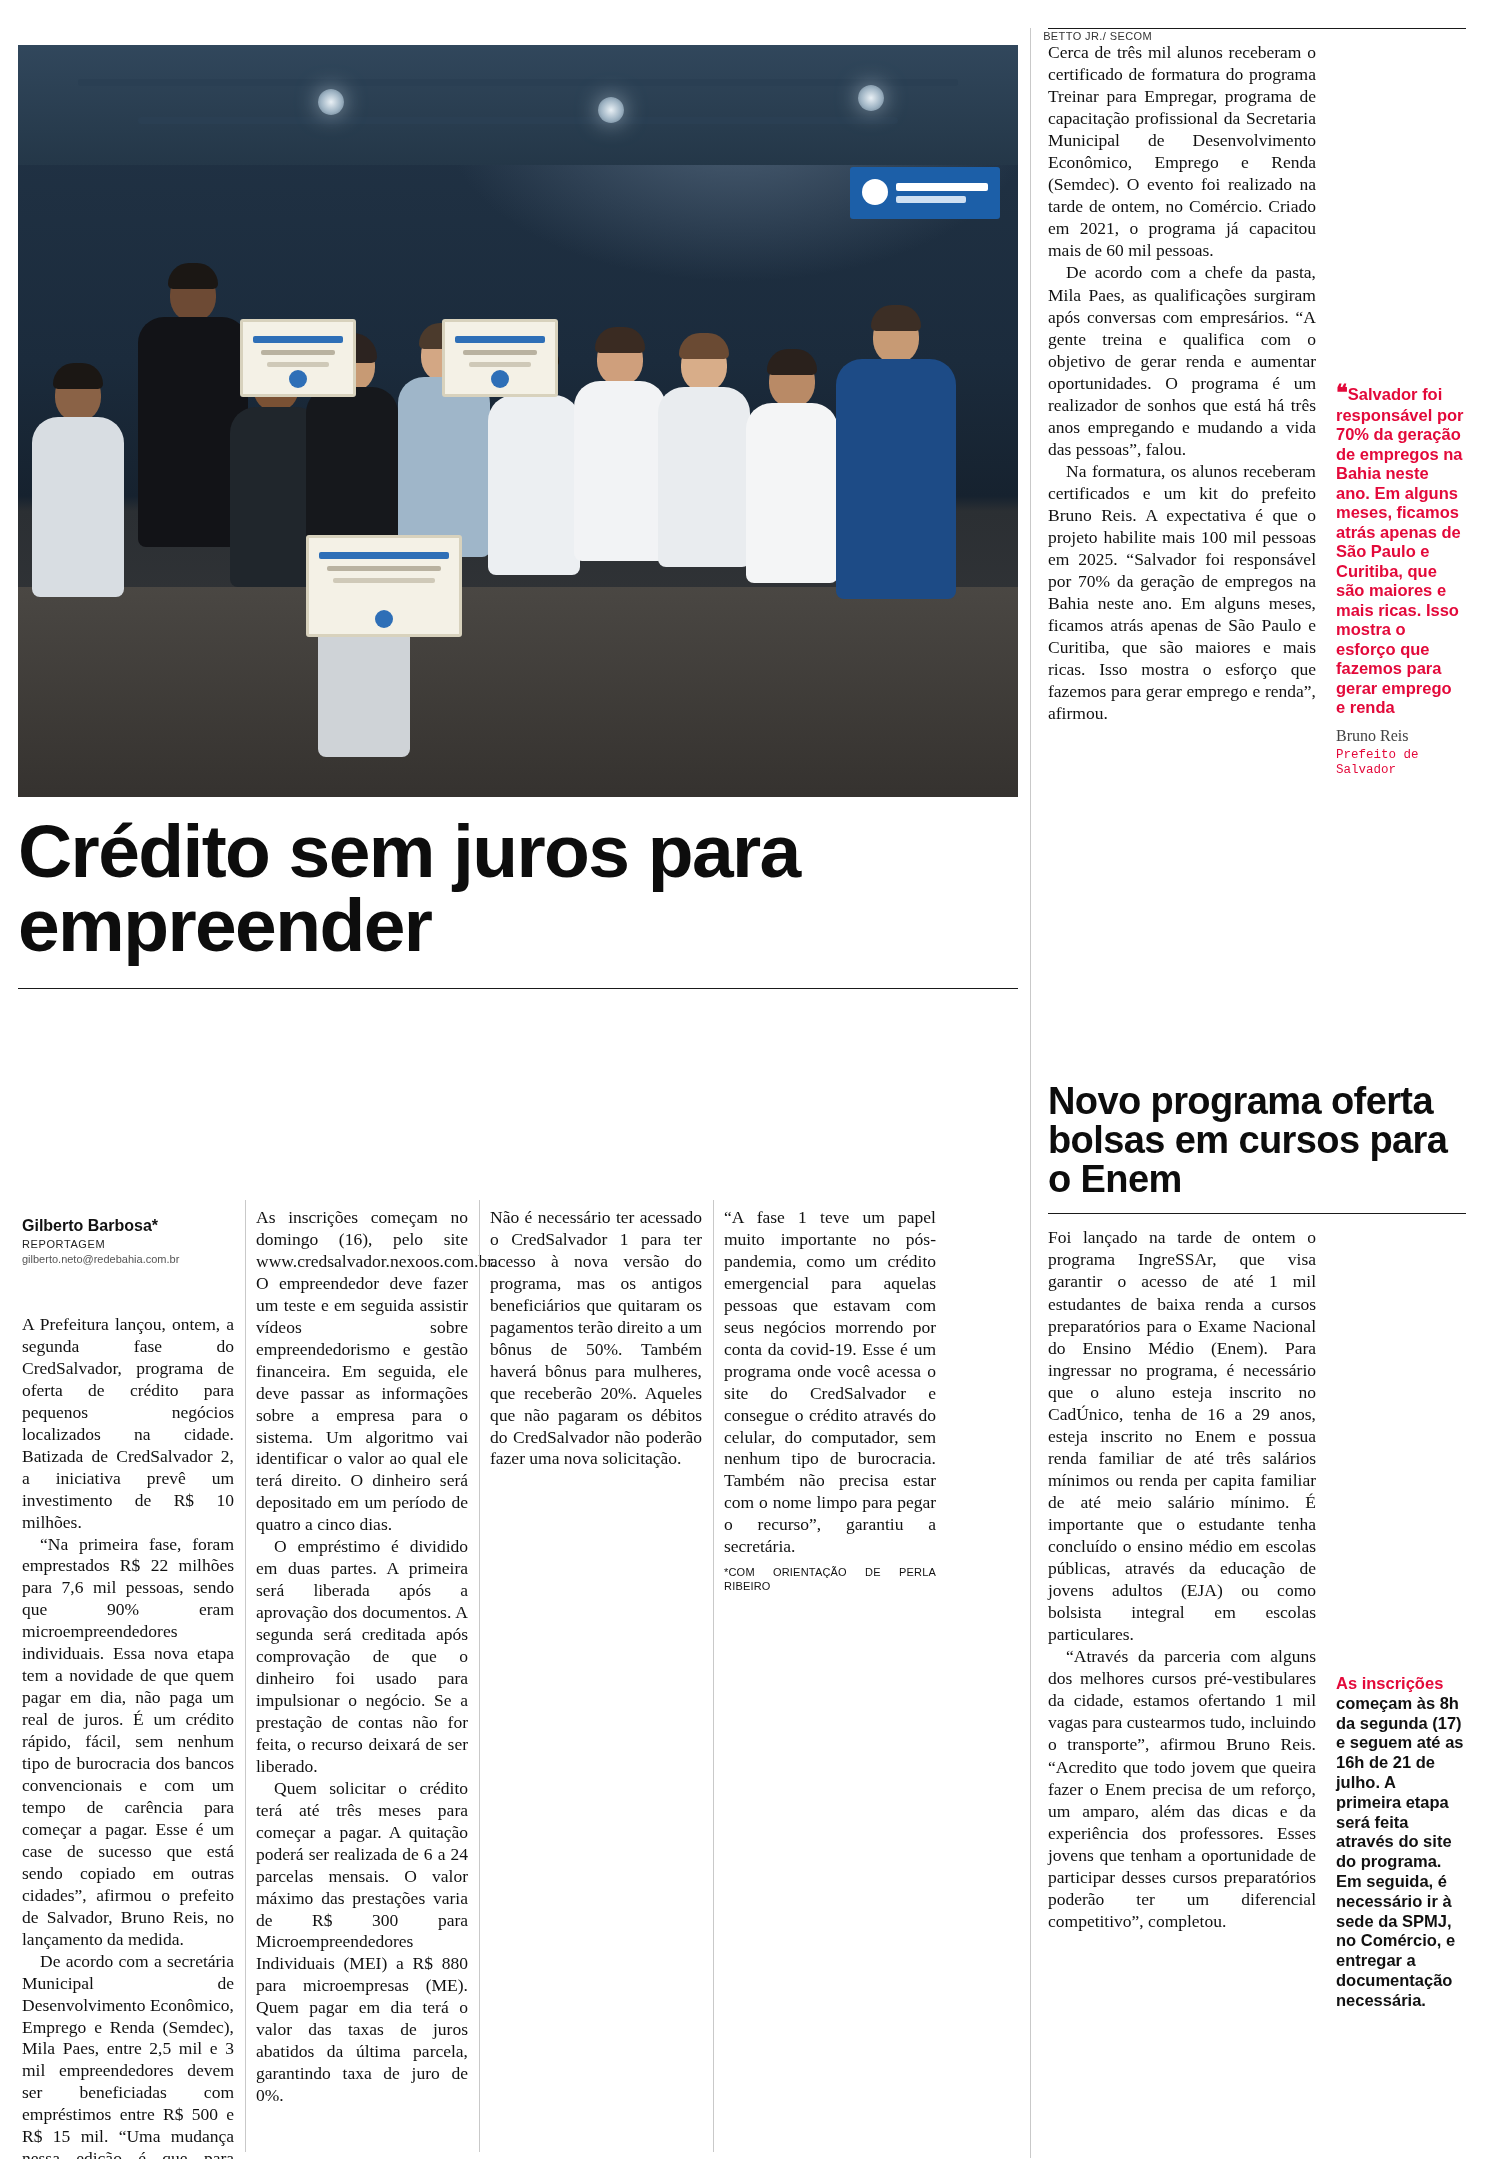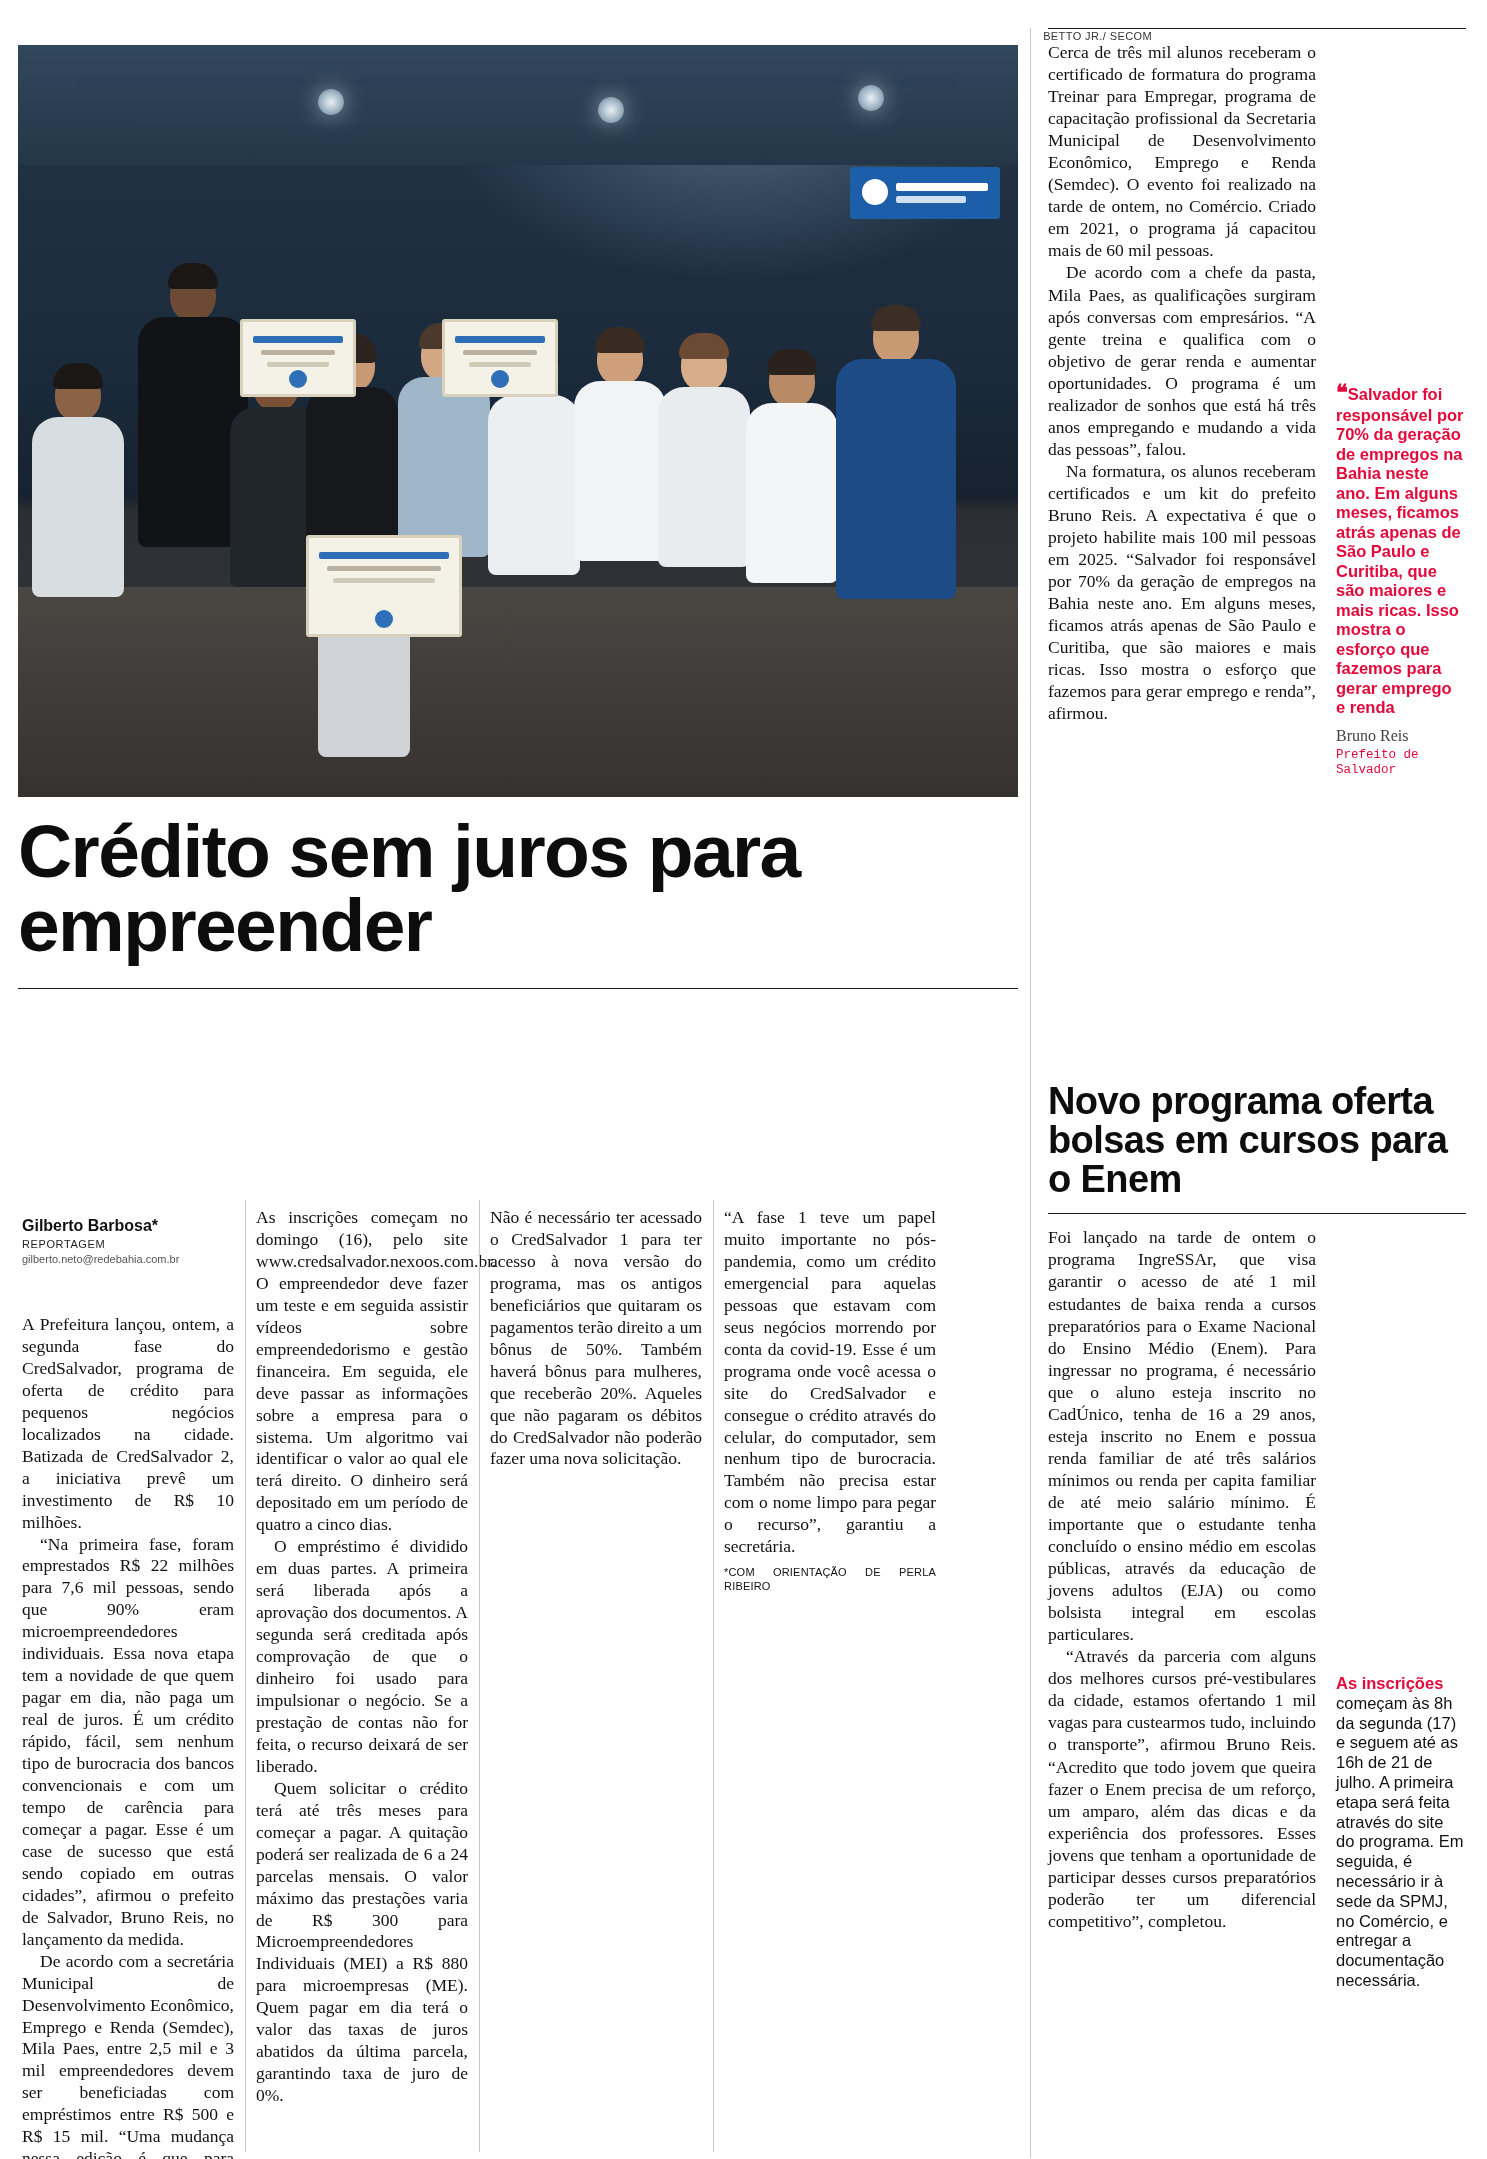--- a/index.html
+++ b/index.html
@@ -273,21 +273,21 @@
     top: 592px;
     width: 128px;
     font-family: "Liberation Sans", sans-serif;
     font-size: 16.5px;
     line-height: 1.2;
   }
   .sidebox .lead {
     font-weight: bold;
     color: #e3093a;
   }
-  .sidebox .rest { font-weight: normal; color: #111; }
+  .sidebox .rest { font-weight: bold; color: #111; }
 </style>
 </head>
 <body>
 
 <div class="page">
 
   <div class="left-col">
 
     <div class="photo-credit">BETTO JR./ SECOM</div>
 

